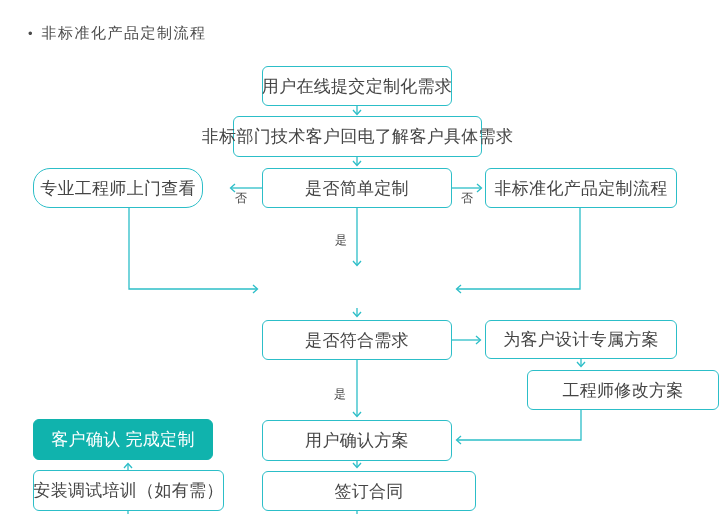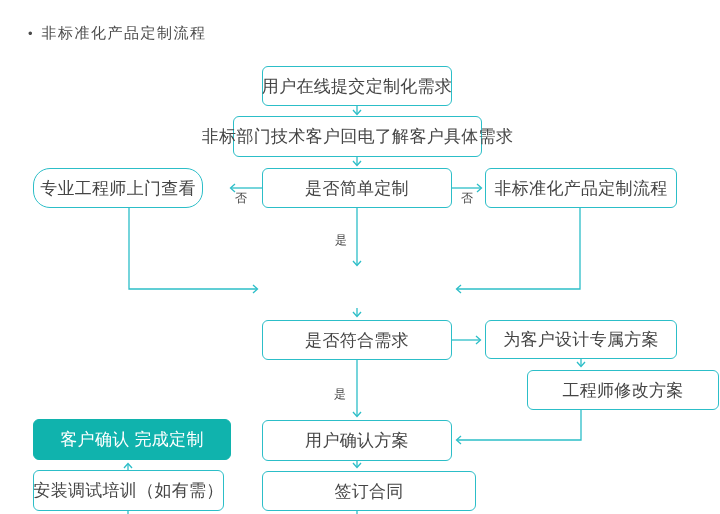--- a/index.html
+++ b/index.html
@@ -78,21 +78,21 @@
 
   <div class="node" style="left:485px;top:168px;width:192px;height:40px;">非标准化产品定制流程</div>
 
 
   <div class="node" style="left:262px;top:320px;width:190px;height:40px;">是否符合需求</div>
 
   <div class="node" style="left:485px;top:320px;width:192px;height:39px;">为客户设计专属方案</div>
 
   <div class="node" style="left:485px;top:370px;width:192px;height:40px;margin-left:42px;">工程师修改方案</div>
 
-  <div class="node filled" style="left:33px;top:419px;width:198px;height:41px;">客户确认 完成定制</div>
+  <div class="node filled" style="left:33px;top:419px;width:180px;height:41px;">客户确认 完成定制</div>
 
   <div class="node" style="left:262px;top:420px;width:190px;height:41px;">用户确认方案</div>
 
   <div class="node" style="left:33px;top:470px;width:191px;height:41px;">安装调试培训（如有需）</div>
 
   <div class="node" style="left:262px;top:471px;width:214px;height:40px;">签订合同</div>
 
   <span class="edge-label" style="left:241px;top:192px;">否</span>
   <span class="edge-label" style="left:467px;top:192px;">否</span>
   <span class="edge-label" style="left:341px;top:234px;">是</span>

